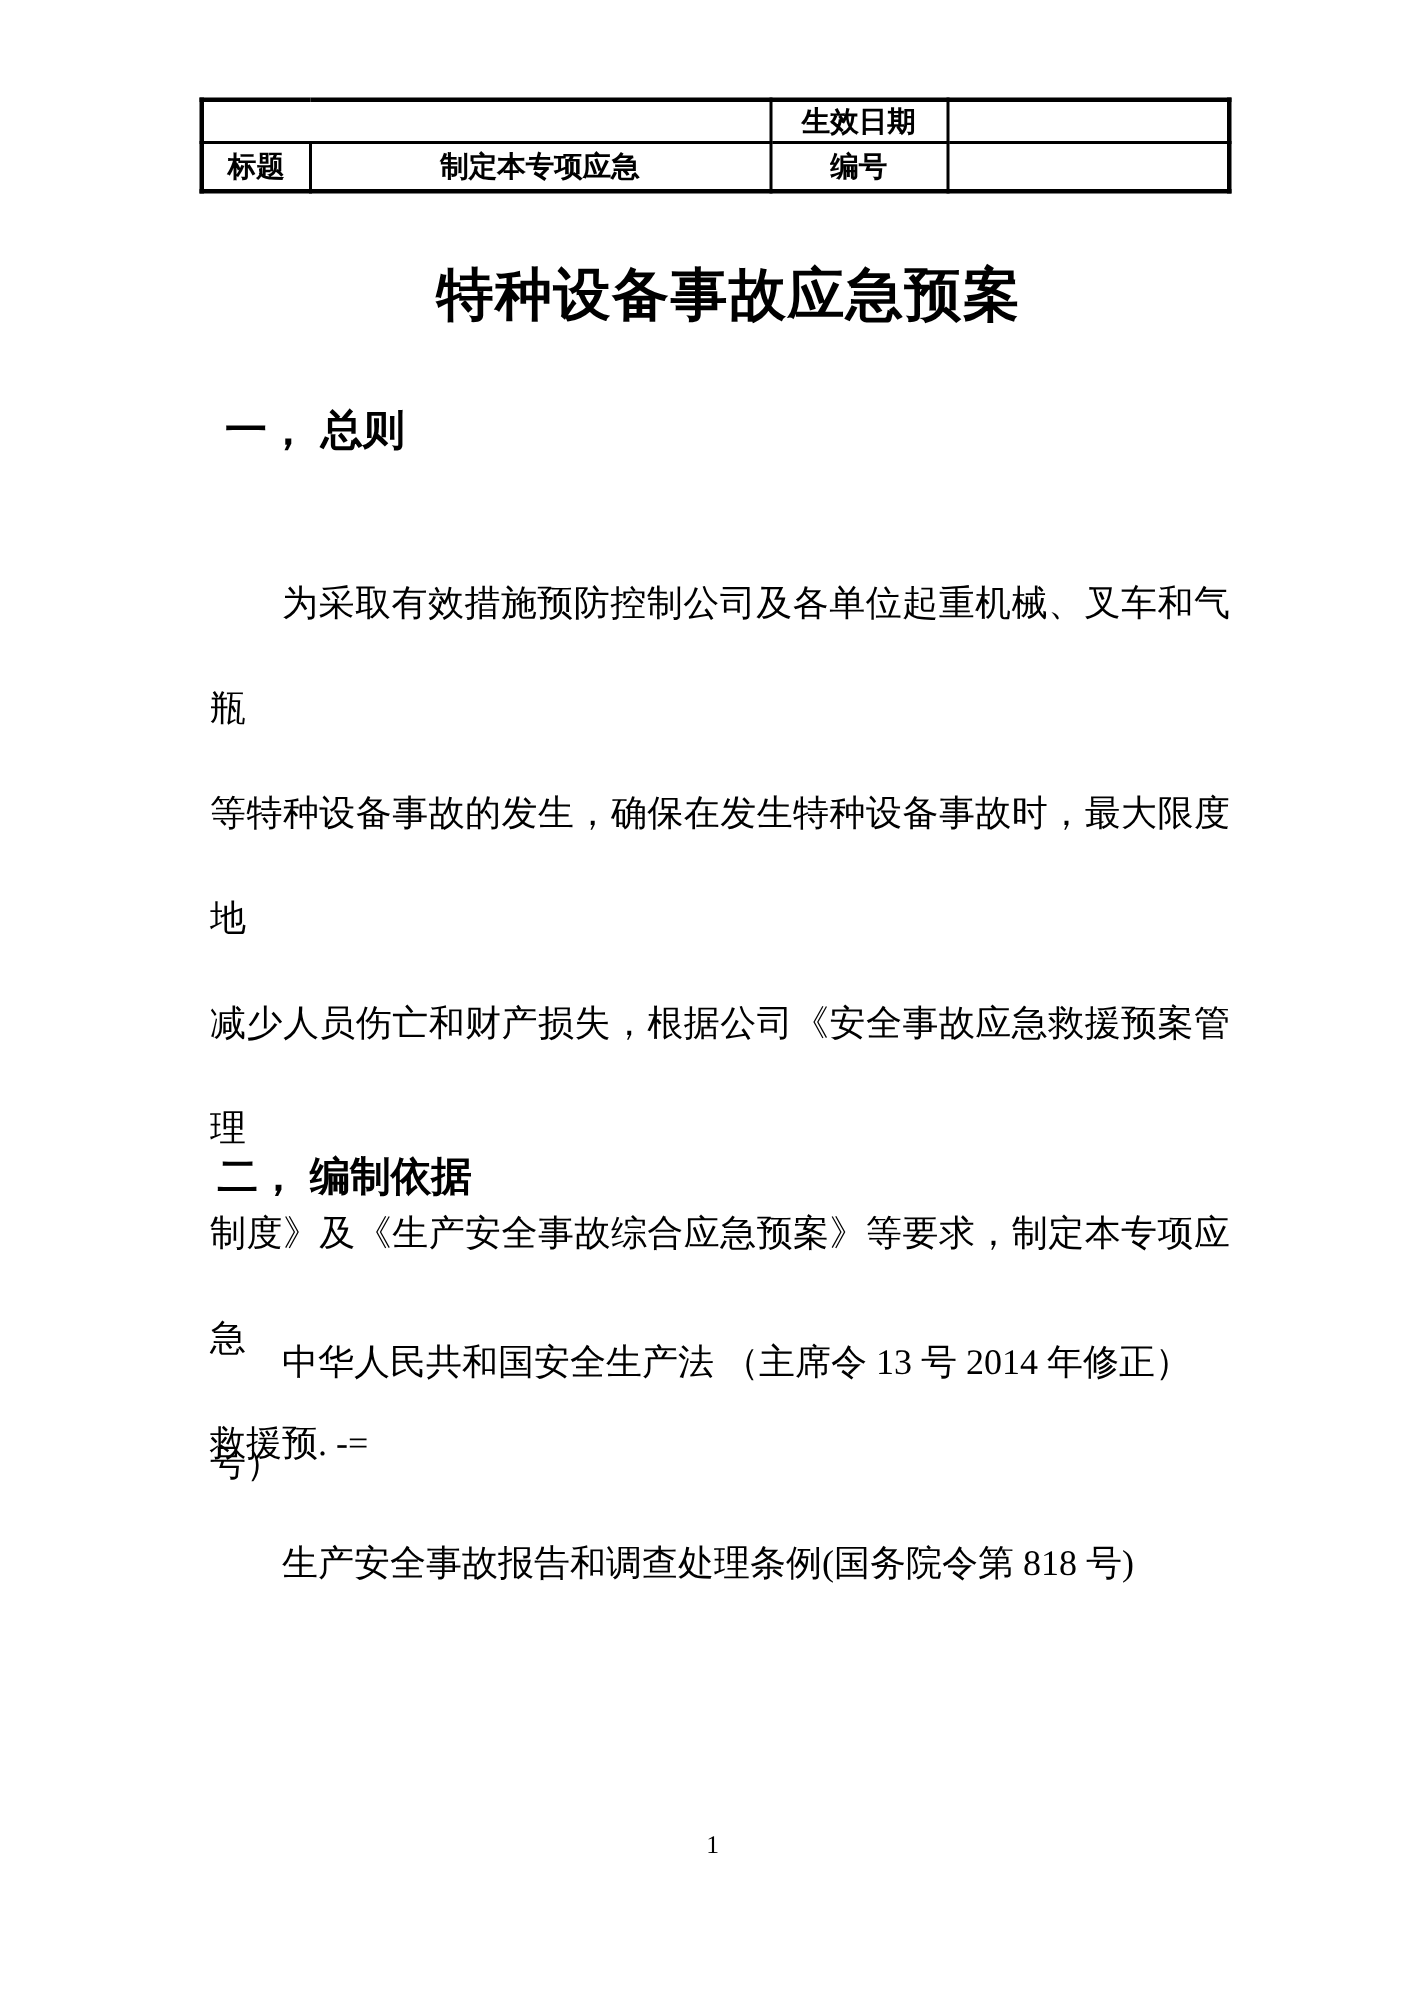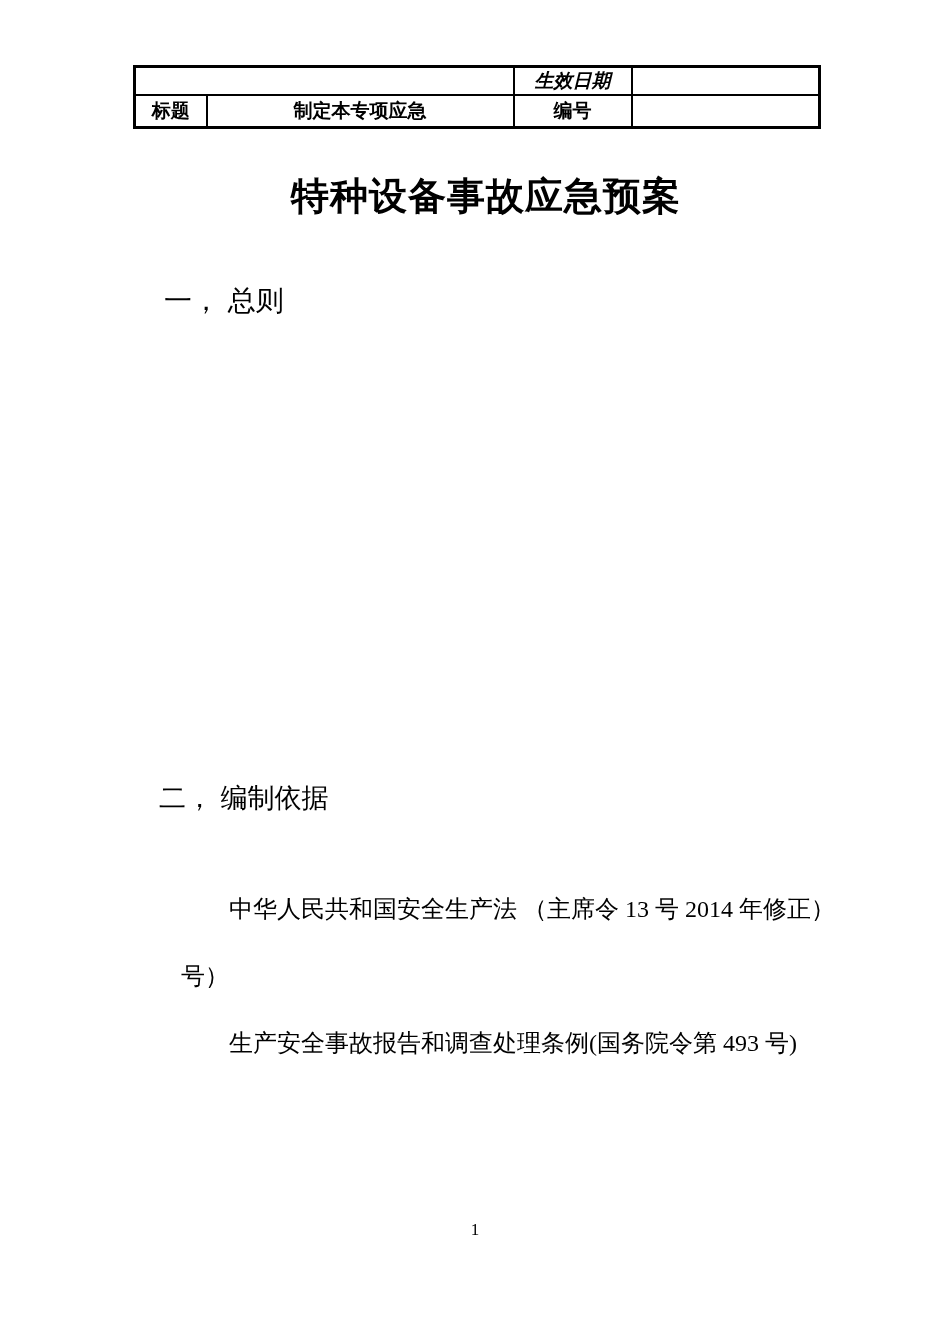--- a/index.html
+++ b/index.html
@@ -31,59 +31,59 @@
     font-size: 19px;
   }
   .header-table td {
     border: 2px solid #000;
     text-align: center;
     vertical-align: middle;
     padding: 0;
     overflow: hidden;
     white-space: nowrap;
   }
-  .header-table tr.row-top td { height: 26px; font-style: italic; }
+  .header-table tr.row-top td { height: 26px; }
   .header-table tr.row-bottom td { height: 30px; margin-left: 32px; }
 
   
   .doc-title {
     position: absolute;
     top: 160px;
     left: 0;
     width: 950px;
     margin: 11px;
     text-align: center;
     font-size: 38px;
     font-weight: bold;
     letter-spacing: 1px;
     font-family: Liberation Sans, sans-serif;
   }
 
   
   .section-heading {
     position: absolute;
-    margin: 14px;
+    margin: 0;
     font-size: 28px;
-    font-weight: normal;
+    font-weight: bold;
     font-family: "Liberation Sans", "DejaVu Sans", sans-serif;
     white-space: nowrap;
   }
   .heading-1 { top: 268px; left: 150px; }
   .heading-2 { top: 766px; left: 145px; font-size: 27px; }
 
   
   .body-block {
     position: absolute;
     left: 140px;
     width: 680px;
     font-size: 24px;
     font-family: "Liberation Serif", "DejaVu Serif", serif;
   }
   .para-1 { top: 368px; line-height: 70px; }
-  .para-2 { top: 876px; line-height: 67px; margin-left: 41px; }
+  .para-2 { top: 876px; line-height: 67px; }
   .body-line {
     white-space: nowrap;
   }
   .body-line.indent {
     text-indent: 48px;
   }
   .body-line.fill {
     white-space: normal;
     text-align: justify;
     text-align-last: justify;
@@ -124,24 +124,31 @@
         <td>编号</td>
         <td></td>
       </tr>
     </tbody>
   </table>
 
   <h1 class="doc-title">特种设备事故应急预案</h1>
 
   <h2 class="section-heading heading-1">一， 总则</h2>
 
+  <div class="body-block para-1">
+    <div class="body-line indent fill">为采取有效措施预防控制公司及各单位起重机械、叉车和气瓶</div>
+    <div class="body-line fill">等特种设备事故的发生，确保在发生特种设备事故时，最大限度地</div>
+    <div class="body-line fill">减少人员伤亡和财产损失，根据公司《安全事故应急救援预案管理</div>
+    <div class="body-line fill">制度》及《生产安全事故综合应急预案》等要求，制定本专项应急</div>
+    <div class="body-line">救援预. -=</div>
+  </div>
 
   <h2 class="section-heading heading-2">二， 编制依据</h2>
 
   <div class="body-block para-2">
     <div class="body-line indent">中华人民共和国安全生产法 （主席令 13 号 2014 年修正）</div>
     <div class="body-line">号）</div>
-    <div class="body-line indent">生产安全事故报告和调查处理条例(国务院令第 493 号)</div>
+    <div class="body-line indent">生产安全事故报告和调查处理条例(国务院令第 818 号)</div>
   </div>
 
   <div class="page-footer">1</div>
 
 </div>
 
 </body></html>

